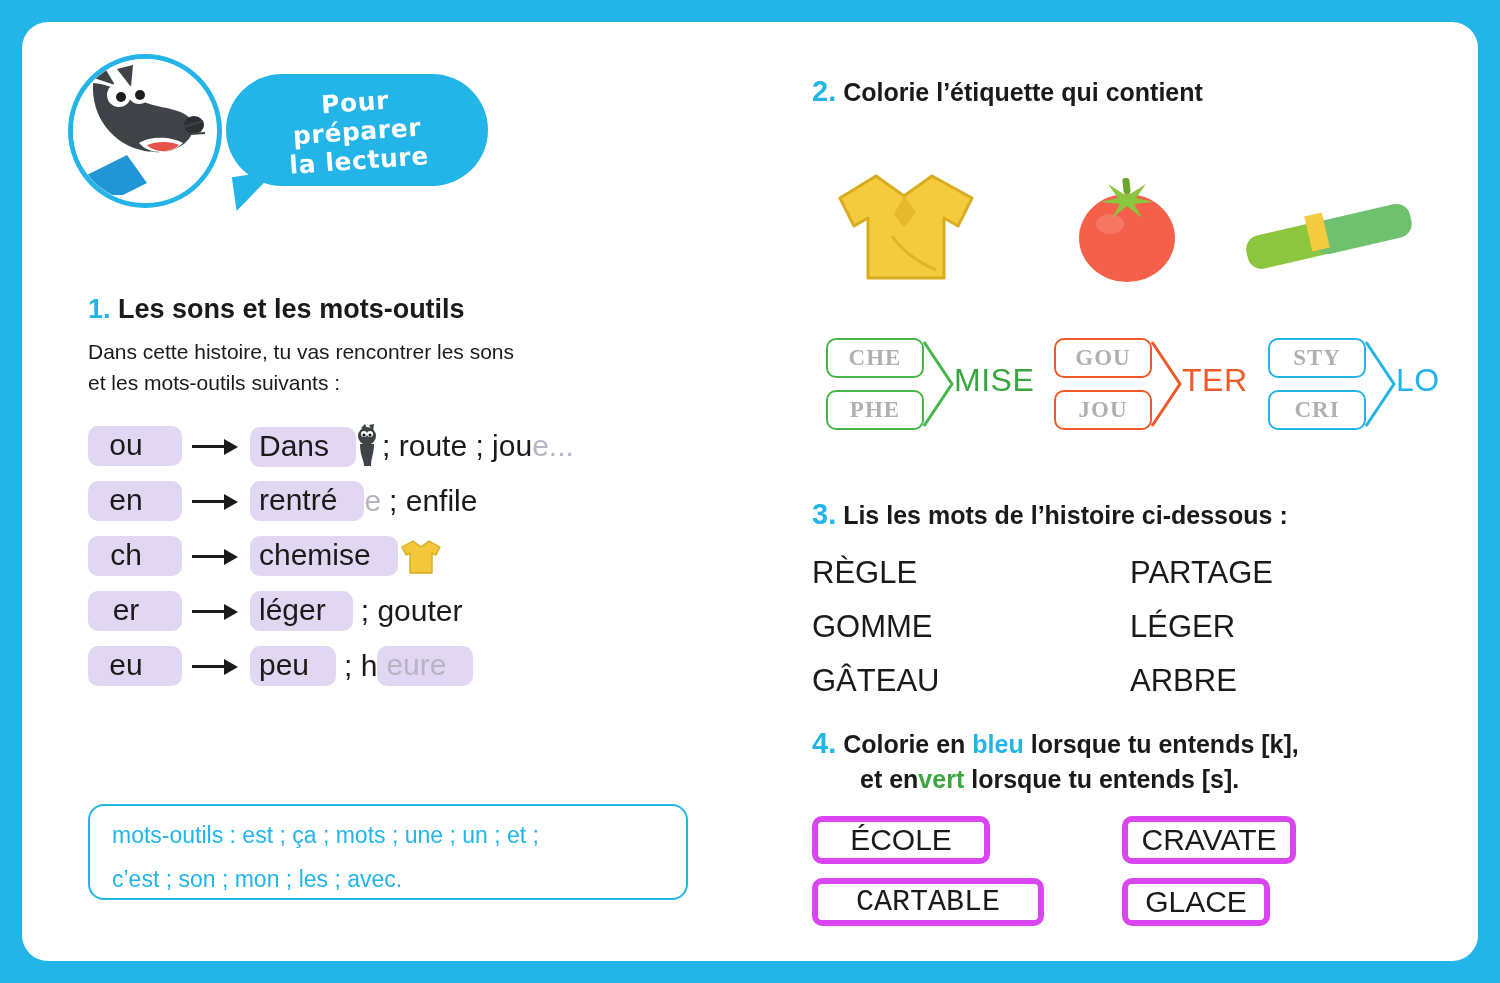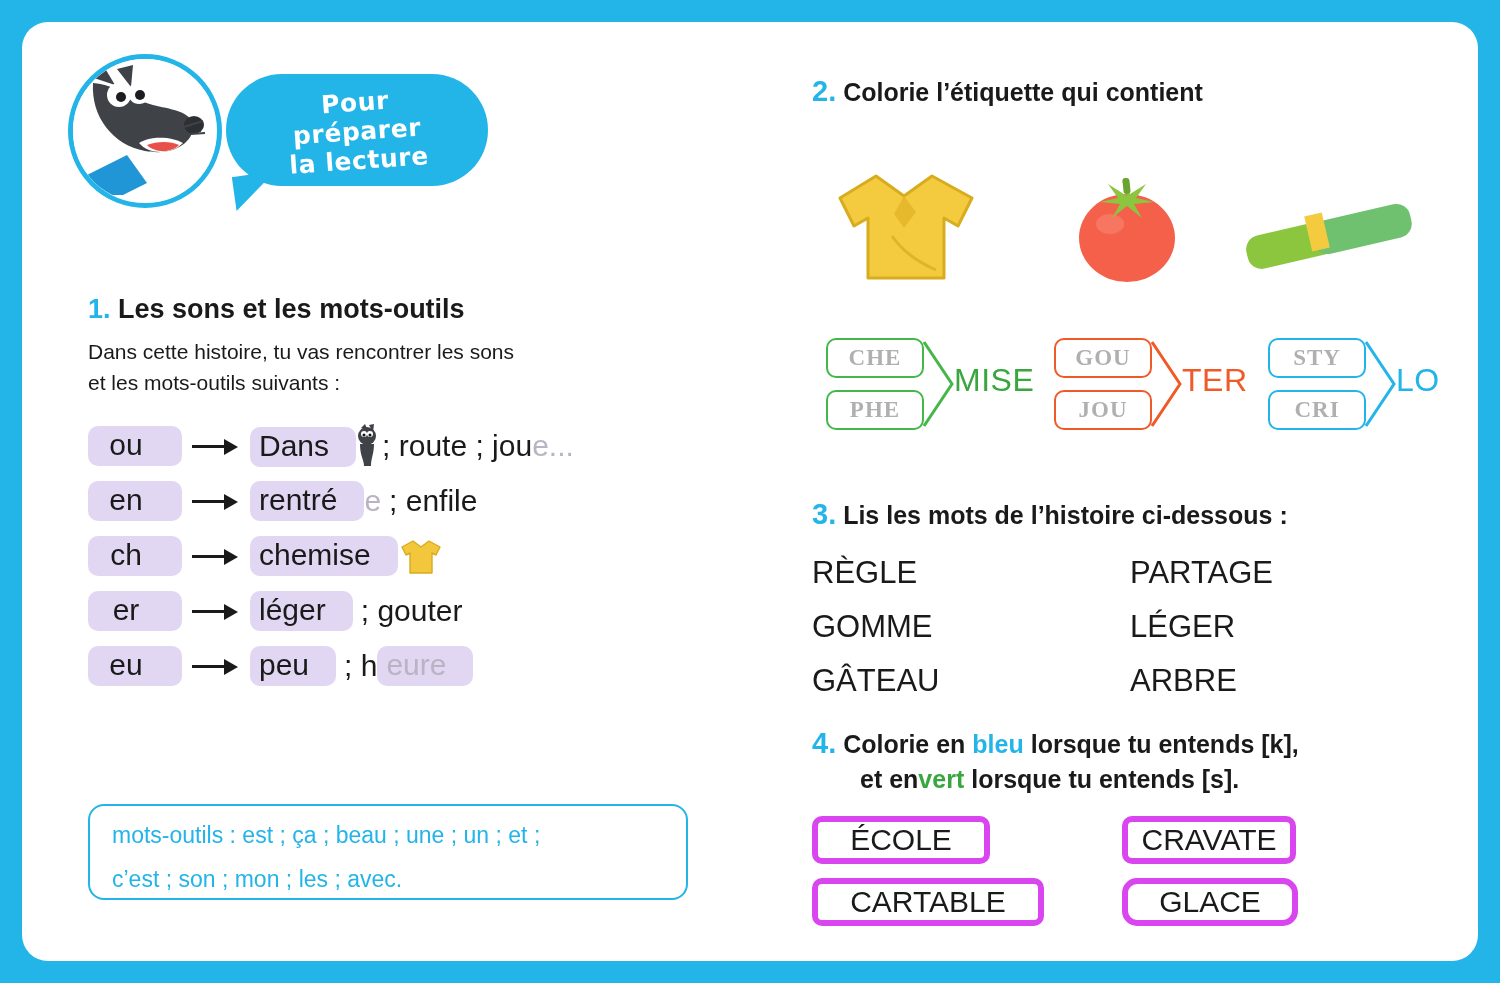--- a/index.html
+++ b/index.html
@@ -330,22 +330,22 @@
     font-size: 30px;
     color: #1a1a1a;
     display: flex;
     align-items: center;
     justify-content: center;
     height: 48px;
     padding: 0 16px;
   }
   .cw.a { left: 0;   top: 0;  width: 178px; }
   .cw.b { left: 310px; top: 0; width: 174px; }
-  .cw.c { left: 0;   top: 62px; width: 232px; }
-  .cw.d { left: 310px; top: 62px; width: 176px; border-radius: 15px; }
+  .cw.c { left: 0;   top: 62px; width: 232px; font-family: Liberation Mono, monospace; }
+  .cw.d { left: 310px; top: 62px; width: 148px; }
 </style>
 </head>
 <body>
 
 <div class="page">
   <div class="sheet">
 
     <div class="left-col">
 
       <div class="wolf-badge">
@@ -434,21 +434,21 @@
           <span class="chip key">eu</span>
           <span class="arrow"></span>
           <span class="chip">peu</span>
           <span class="word" style="margin-left:8px">; h</span>
           <span class="chip faint">eure</span>
         </div>
 
       </div>
 
       <div class="tools-box">
-        <div class="tools-line l1"><span class="tools-label">mots-outils :</span><span> est ; ça ; beau ; une ; un ; et ;</span></div>
+        <div class="tools-line l1"><span class="tools-label">mots-outils :</span><span> est ; ça ; mots ; une ; un ; et ;</span></div>
         <div class="tools-line l2">c’est ; son ; mon ; les ; avec.</div>
       </div>
 
     </div>
 
     <div class="right-col">
 
       <div class="q-head q2-head">
         <span class="q2-num">2.</span>
         <span>Colorie l’étiquette qui contient</span><br>

